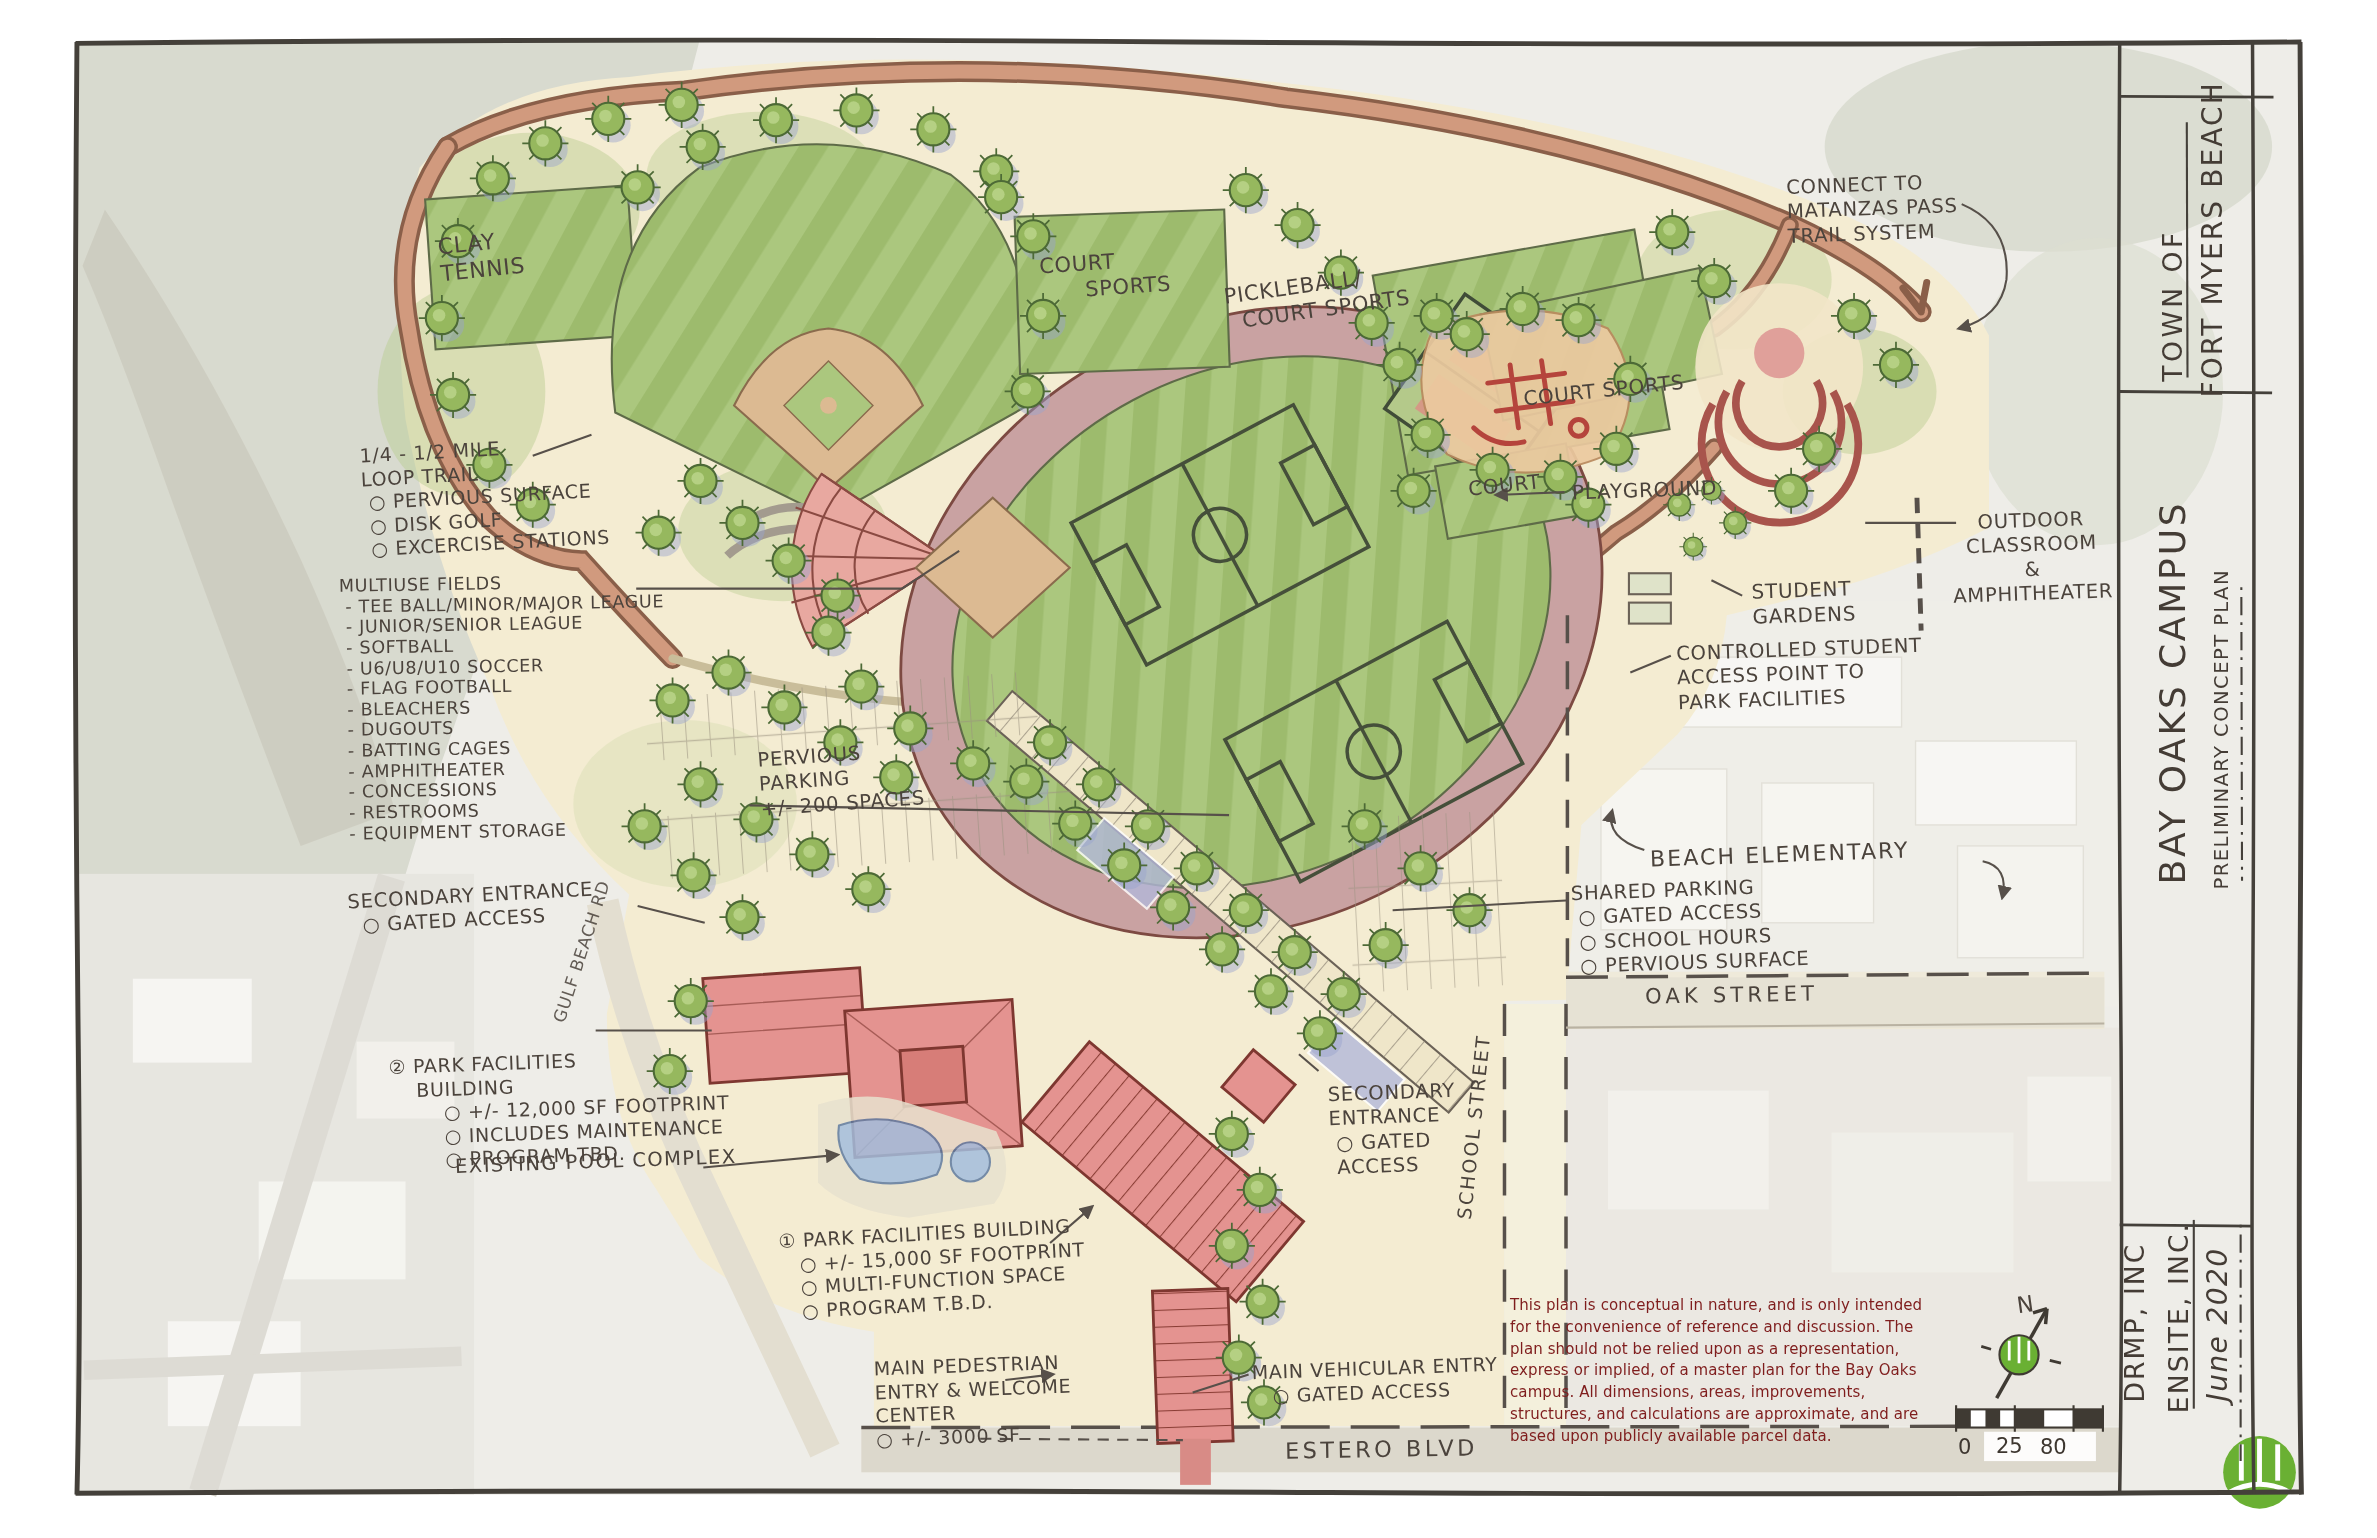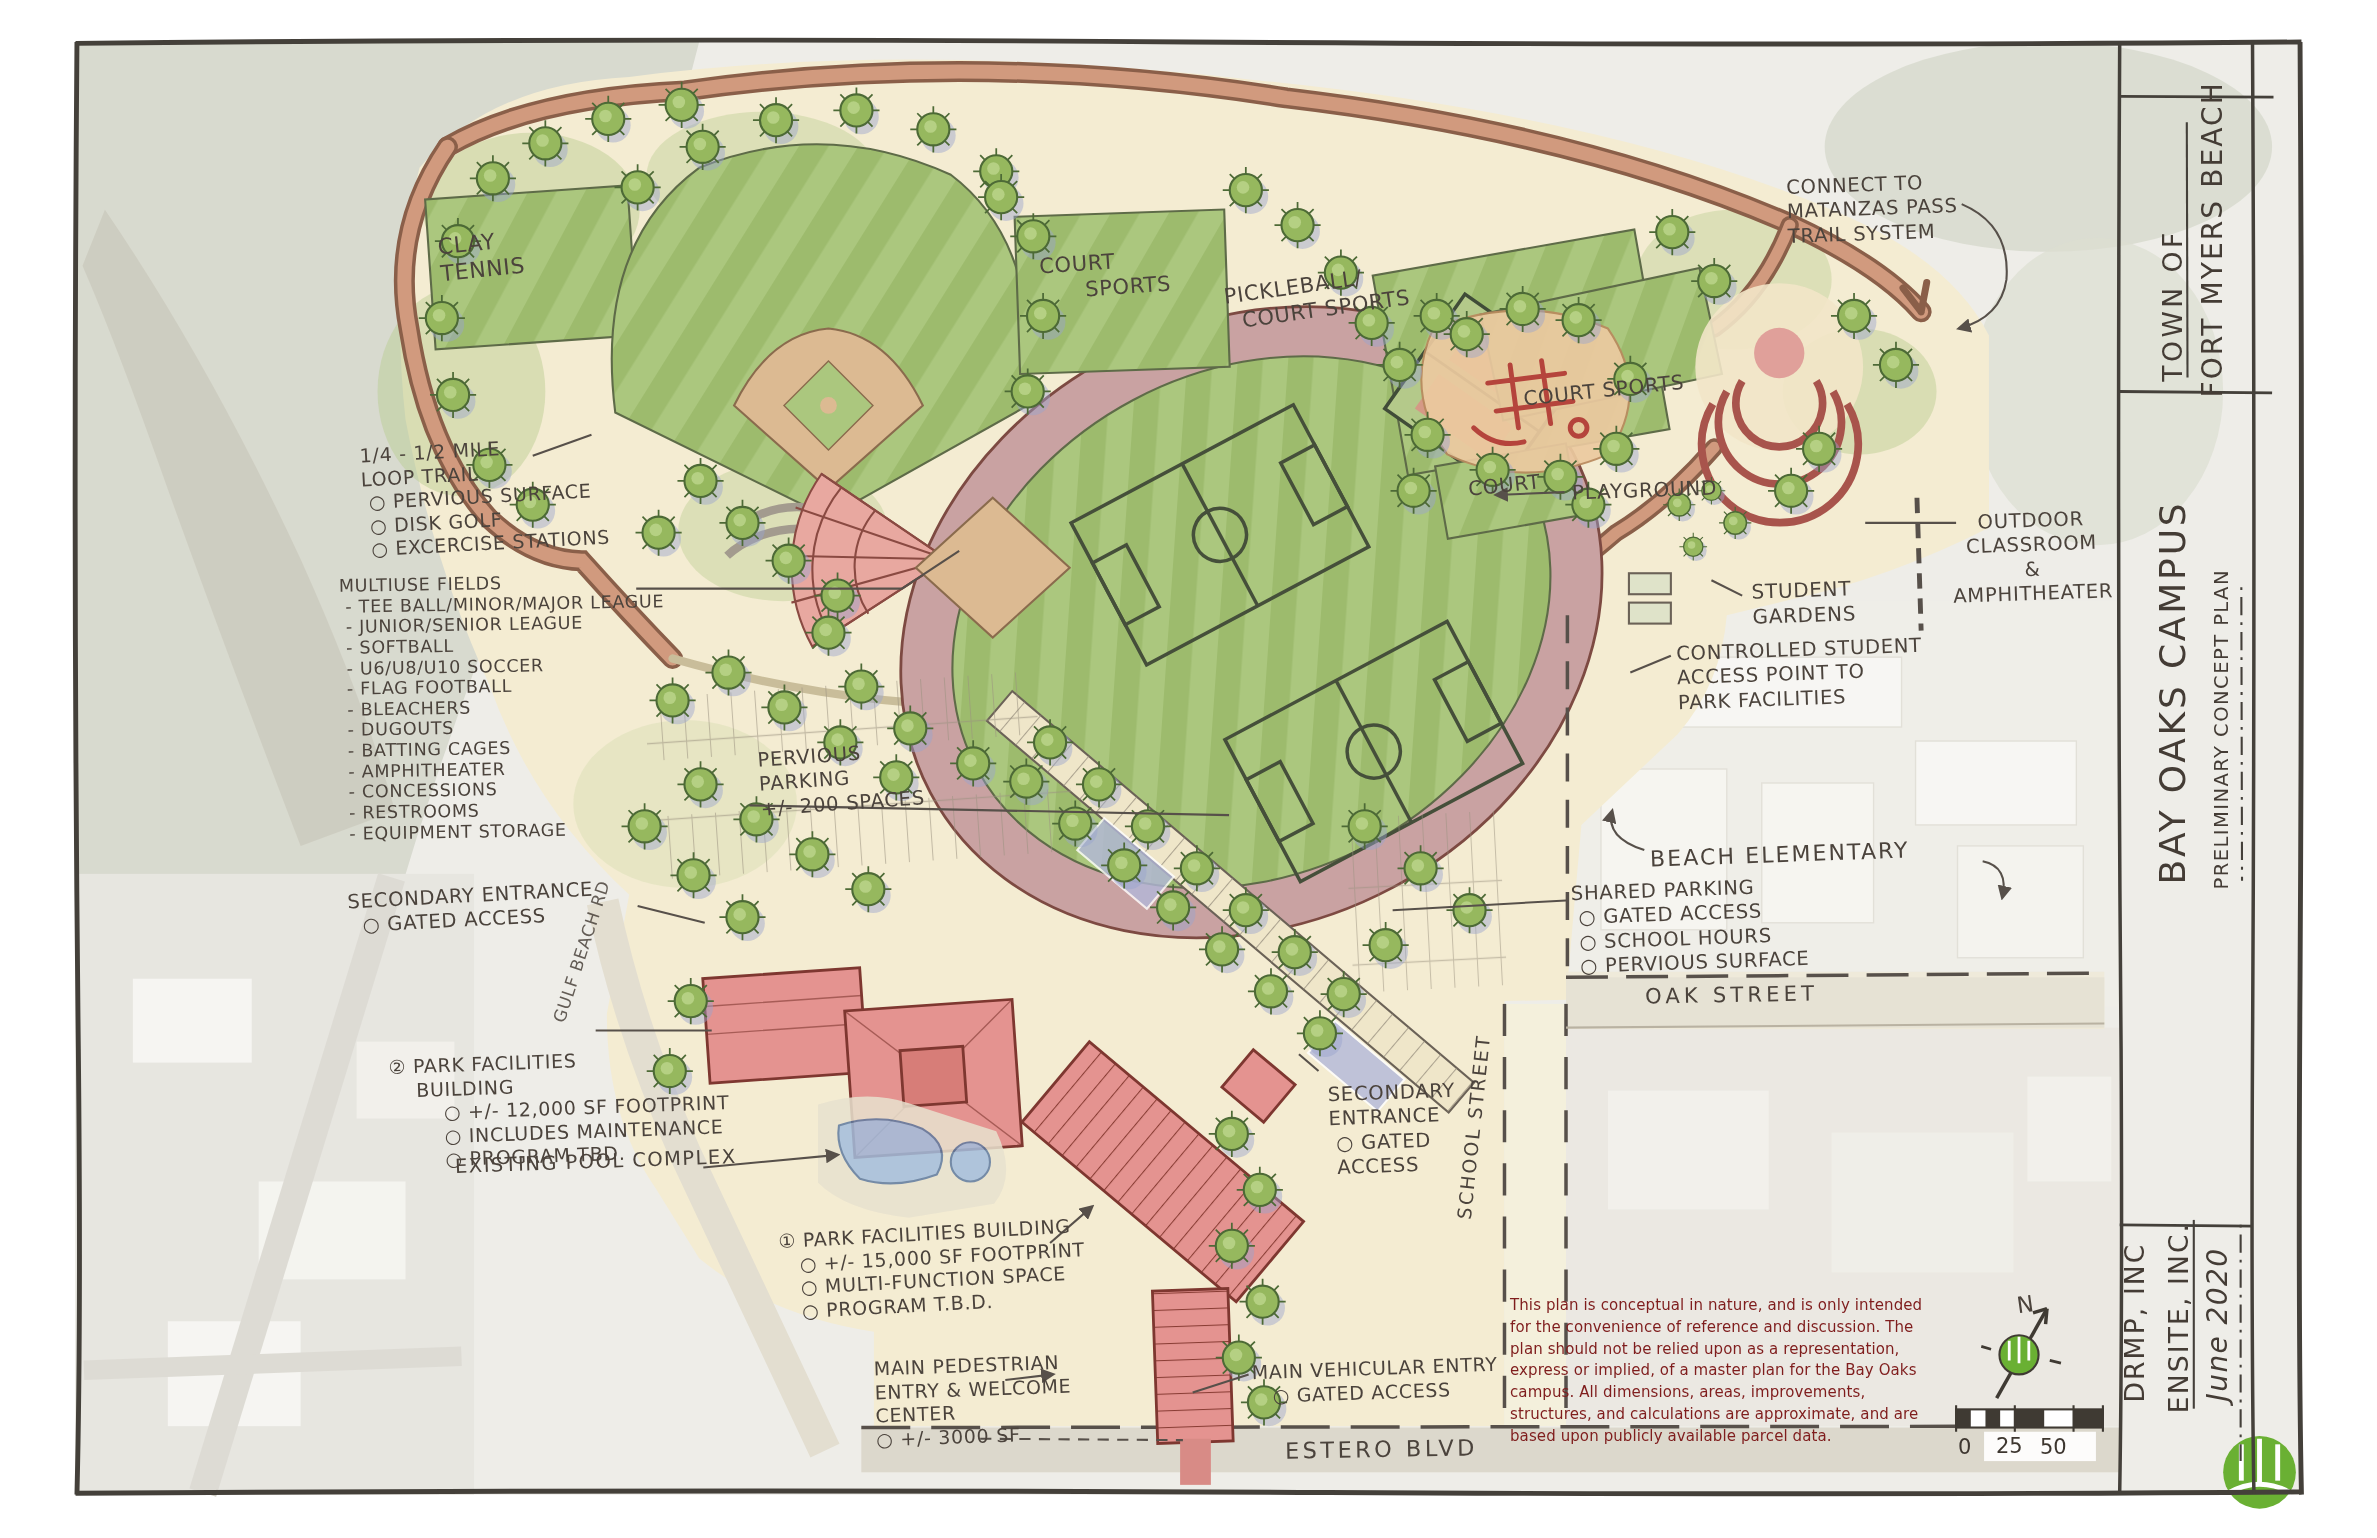--- a/index.html
+++ b/index.html
@@ -490,21 +490,21 @@
 <div class="hand" style="left:1650px;top:841px;font-size:22px;letter-spacing:2.1px;transform:rotate(-2deg);">BEACH ELEMENTARY</div>
 <div class="hand" style="left:1645px;top:982px;font-size:21px;letter-spacing:4.2px;transform:rotate(-1deg);">OAK STREET</div>
 <div class="hand ctr" style="left:1383px;top:1117px;width:182px;font-size:19px;letter-spacing:2.1px;transform:rotate(-84deg);">SCHOOL STREET</div>
 <div class="hand ctr" style="left:498px;top:941px;width:168px;font-size:17px;transform:rotate(-72deg);opacity:.85;">GULF BEACH RD</div>
 <div class="hand" style="left:1285px;top:1436px;font-size:22.4px;letter-spacing:3.5px;transform:rotate(-1deg);">ESTERO BLVD</div>
 
 <div class="disc" style="left:1510px;top:1295px;">This plan is conceptual in nature, and is only intended for the convenience of reference and discussion.  The plan should not be relied upon as a representation, express or implied, of a master plan for the Bay Oaks campus. All dimensions, areas, improvements, structures, and calculations are approximate, and are based upon publicly available parcel data.</div>
 
 <div class="scale-num" style="left:1958px;top:1435px;">0</div>
 <div class="scale-num" style="left:1996px;top:1434px;">25</div>
-<div class="scale-num" style="left:2040px;top:1435px;">50</div>
+<div class="scale-num" style="left:2040px;top:1435px;">80</div>
 <div class="hand" style="left:2017px;top:1291px;font-size:22.4px;transform:rotate(-8deg);">N</div>
 
 <div class="tb" style="left:2032px;top:290px;width:280px;font-size:26.6px;letter-spacing:3.5px;">TOWN OF</div>
 <div class="tb" style="left:2058px;top:227px;width:308px;font-size:28px;letter-spacing:2.1px;">FORT MYERS BEACH</div>
 <div class="tb" style="left:2018px;top:710px;width:308px;font-size:36px;letter-spacing:2.8px;">BAY OAKS CAMPUS</div>
 <div class="tb" style="left:2067px;top:724px;width:308px;font-size:19.6px;letter-spacing:1.4px;">PRELIMINARY CONCEPT PLAN</div>
 <div class="tb" style="left:1994px;top:1307px;width:280px;font-size:26.6px;letter-spacing:2.1px;">DRMP, INC</div>
 <div class="tb" style="left:2038px;top:1302px;width:280px;font-size:26.6px;letter-spacing:2.1px;">ENSITE, INC.</div>
 <div class="tb" style="left:2077px;top:1308px;width:280px;font-size:28px;font-style:italic;letter-spacing:1.4px;">June 2020</div>
 

